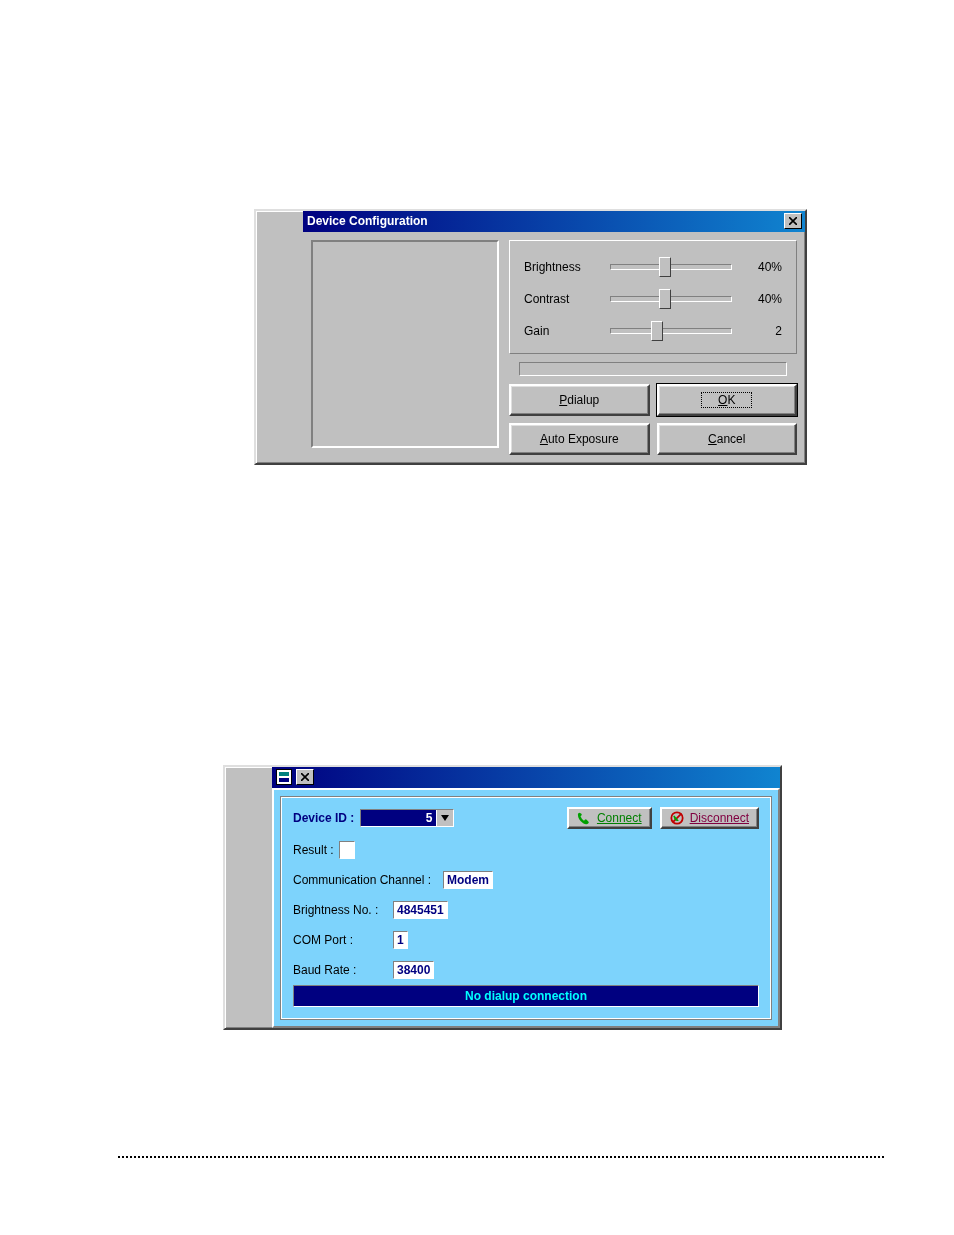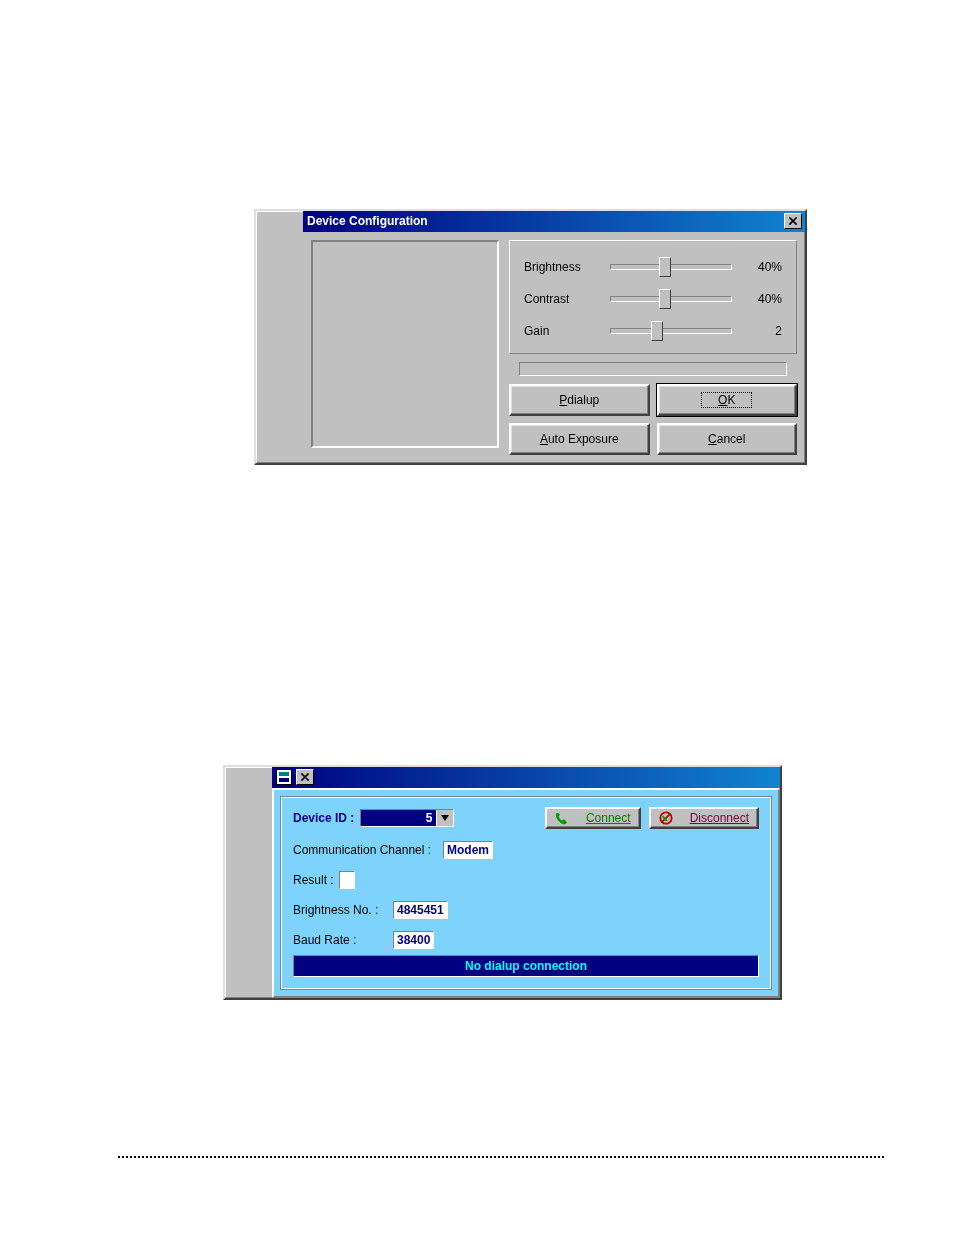--- a/index.html
+++ b/index.html
@@ -178,21 +178,21 @@
     flex:1; background:#000080; color:#fff; text-align:right;
     padding: 1px 4px; font-weight:bold;
   }
   #dlg2 .combo .arrow {
     width:16px; background:#c0c0c0;
     border-left: 1px solid #fff;
     display:flex; align-items:center; justify-content:center;
   }
   #dlg2 .combo .arrow svg{ display:block;}
   #dlg2 .conn-btn {
-    display:flex; align-items:center; gap:17px;
+    display:flex; align-items:center; gap:6px;
     padding: 2px 8px;
     border: 2px solid; border-color:#fff #404040 #404040 #fff;
     box-shadow: inset -1px -1px 0 #808080;
     background:#c0c0c0;
     text-decoration: underline;
   }
   #dlg2 .status-bar {
     margin-top: 4px;
     background:#000080;
     color:#00ffff;
@@ -304,34 +304,38 @@
           <svg class="icon-phone-disconnect" viewBox="0 0 16 16">
             <circle cx="8" cy="8" r="6.5" fill="none" stroke="#c00000" stroke-width="2"></circle>
             <line x1="3" y1="13" x2="13" y2="3" stroke="#c00000" stroke-width="2"></line>
             <path d="M5 5 q-1 0 -1 1 q0 3 3 5 q2 1 3 0" fill="#00a000"></path>
           </svg>
           <span>Disconnect</span>
         </div>
       </div>
 
       <div class="row">
+        <span class="lbl" style="width:46px;">Result :</span>
+        <span class="fld" style="width:8px;"></span>
+      </div>
+
+      <div class="row">
         <span class="lbl" style="width:150px;">Communication Channel :</span>
         <span class="fld">Modem</span>
-      </div>
-
-      <div class="row">
-        <span class="lbl" style="width:46px;">Result :</span>
-        <span class="fld" style="width:8px;"></span>
       </div>
 
       <div class="row">
         <span class="lbl" style="width:100px;">Brightness No. :</span>
         <span class="fld">4845451</span>
       </div>
 
+      <div class="row">
+        <span class="lbl" style="width:100px;">COM Port :</span>
+        <span class="fld">1</span>
+      </div>
 
       <div class="row" style="margin-bottom:6px;">
         <span class="lbl" style="width:100px;">Baud Rate :</span>
         <span class="fld">38400</span>
       </div>
 
       <div class="status-bar">
         <span>No dialup connection</span>
       </div>
     </div>

